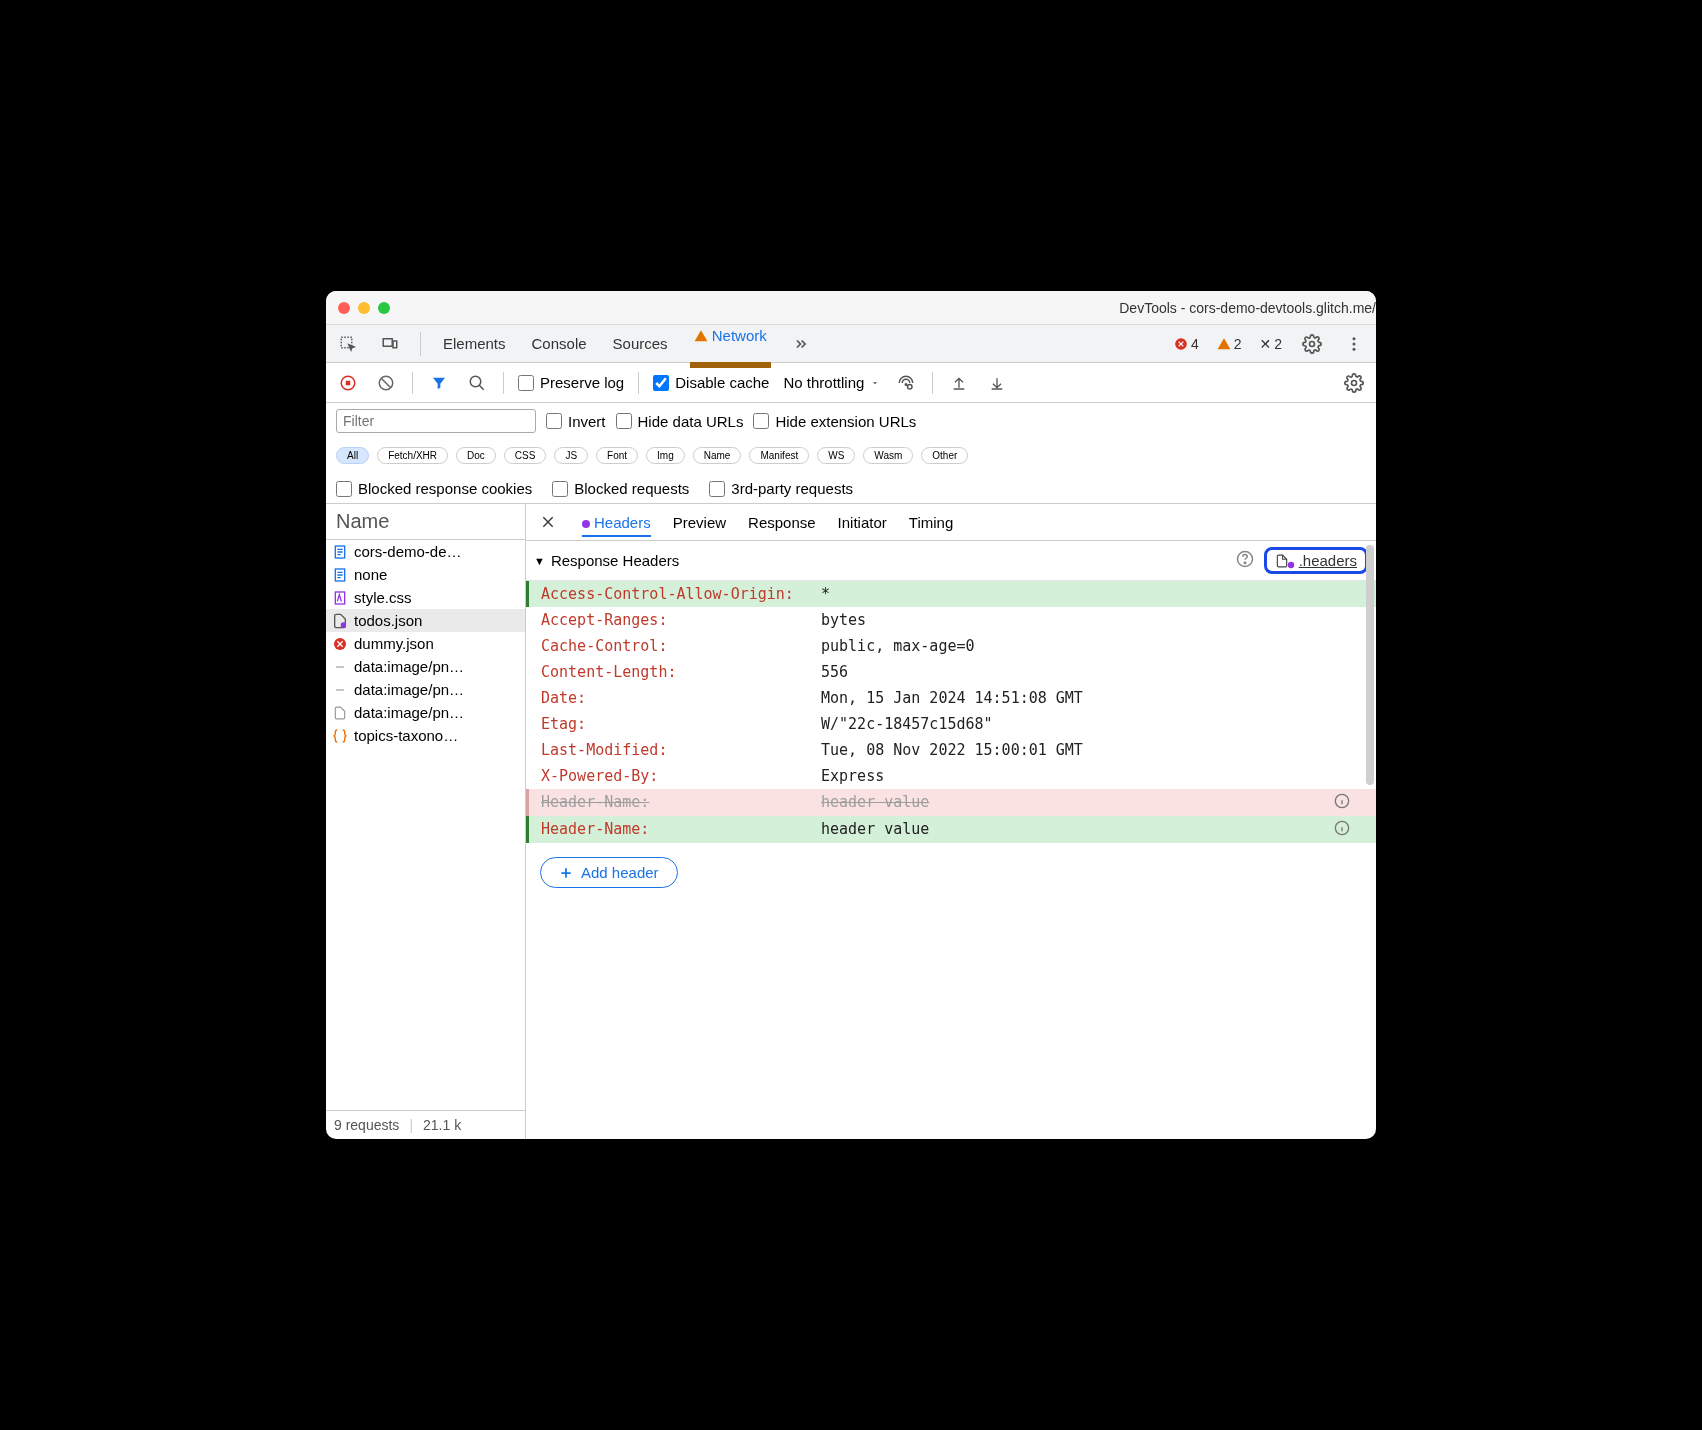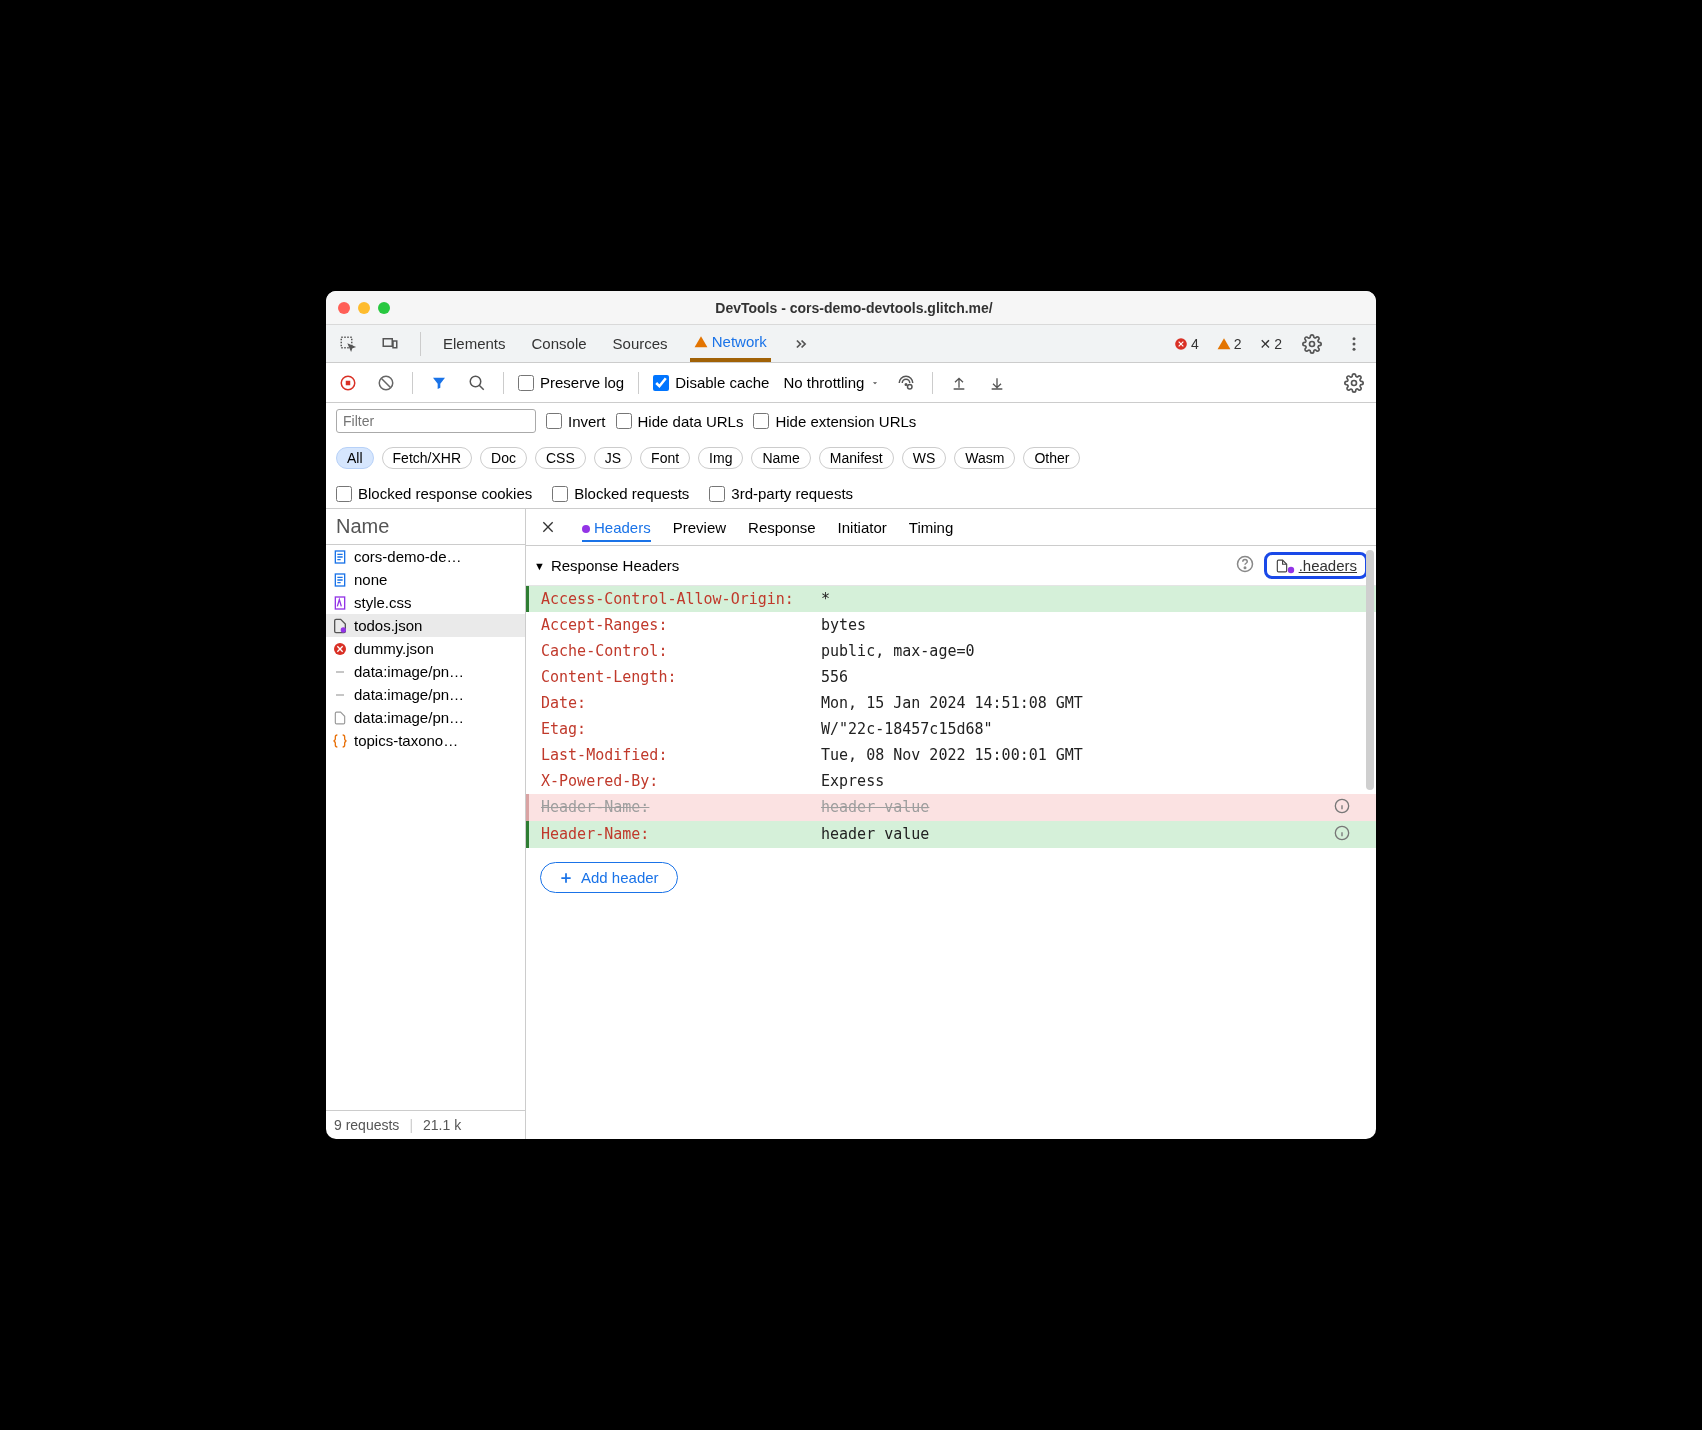--- a/index.html
+++ b/index.html
@@ -23,30 +23,30 @@
   .titlebar {
     height: 34px;
     background: #f6f6f6;
     border-bottom: 1px solid #d9d9d9;
     display:flex; align-items:center;
     position:relative;
   }
   .traffic { display:flex; gap:8px; padding:0 12px; }
   .light { width:12px; height:12px; border-radius:50%; }
   .light.red{background:#ff5f57;} .light.yellow{background:#febc2e;} .light.green{background:#28c840;}
-  .title { position:absolute; left:0; right:0; text-align:center; font-size:14px; font-weight:700; color:#333; pointer-events:none;padding-left:6px;}
+  .title { position:absolute; left:0; right:0; text-align:right; font-size:14px; font-weight:400; color:#333; pointer-events:none;padding-left:6px;}
   
   .tabbar {
     height:38px; background:#f1f3f4; border-bottom:1px solid #ccc;
     display:flex; align-items:center; padding:0 10px; gap:18px;
     font-size:15px; color:#333;
   }
   .tabbar .sep { width:1px; height:24px; background:#ccc; }
   .tabbar .tab { padding:0 4px; cursor:default;}
-  .tabbar .tab.active { color:#1a73e8; border-bottom:4px solid #a16207; padding-bottom:8px; margin-bottom:-8px;}
+  .tabbar .tab.active { color:#1a73e8; border-bottom:6px solid #a16207; padding-bottom:18px; margin-bottom:-8px;}
   .tabbar .spacer{flex:1;}
   .iconbtn { width:24px; height:24px; display:flex; align-items:center; justify-content:center; color:#555; }
   .badge { display:flex; align-items:center; gap:3px; font-size:14px;}
   .badge.err svg { color:#d93025;}
   .badge.warn svg{ color:#e37400;}
   
   .toolbar2 {
     height:40px; border-bottom:1px solid #ccc;
     display:flex; align-items:center; padding:0 10px; gap:14px;
     font-size:15px;
@@ -57,21 +57,21 @@
   input[type=checkbox]{width:16px;height:16px;}
   .cbx{display:flex;align-items:center;gap:6px;}
   .dropdown{display:flex;align-items:center;gap:6px;}
   
   .filterrow {
     border-bottom:1px solid #ccc;
     padding:6px 10px; display:flex; flex-wrap:wrap; align-items:center; gap:10px;
     font-size:15px;
   }
   .filter-input{border:1px solid #aaa;border-radius:3px;padding:3px 6px;width:200px;font-size:14px;}
-  .chip{border:1px solid #ccc;border-radius:12px;padding:2px 10px;font-size:14px;background:#fff;cursor:default;}
+  .chip{border:1px solid #ccc;border-radius:12px;padding:2px 10px;font-size:10px;background:#fff;cursor:default;}
   .chip.active{background:#d6e6fd;border-color:#b7d1f8;}
   .chipsrow{display:flex;gap:8px;flex-wrap:wrap;width:100%;padding-top:4px;}
   
   .split{flex:1; display:flex; overflow:hidden;}
   .sidebar{width:200px; border-right:1px solid #ccc; display:flex;flex-direction:column;}
   .sidebar-head{padding:6px 10px;border-bottom:1px solid #ccc;font-size:20px;color:#555;}
   .reqlist{flex:1;overflow:auto;font-size:15px;}
   .req{display:flex;align-items:center;gap:6px;padding:3px 6px;white-space:nowrap;overflow:hidden;text-overflow:ellipsis;}
   .req.sel{background:#eaeaea;}
   .req svg{flex:0 0 16px;}

